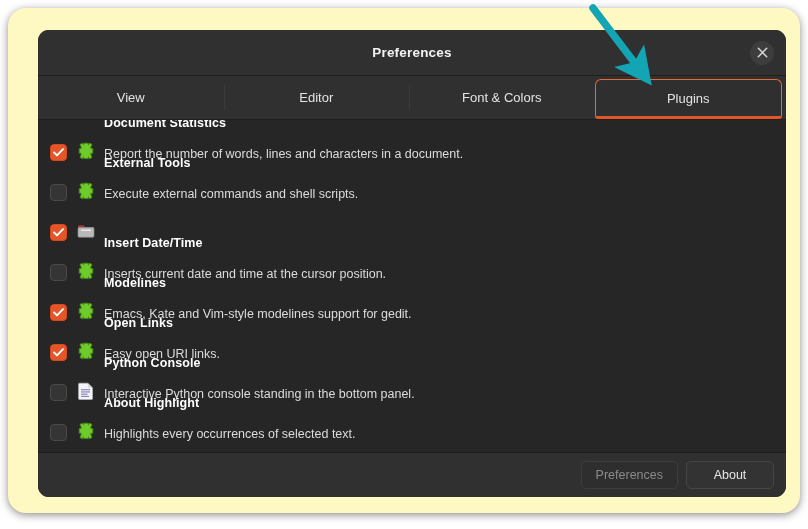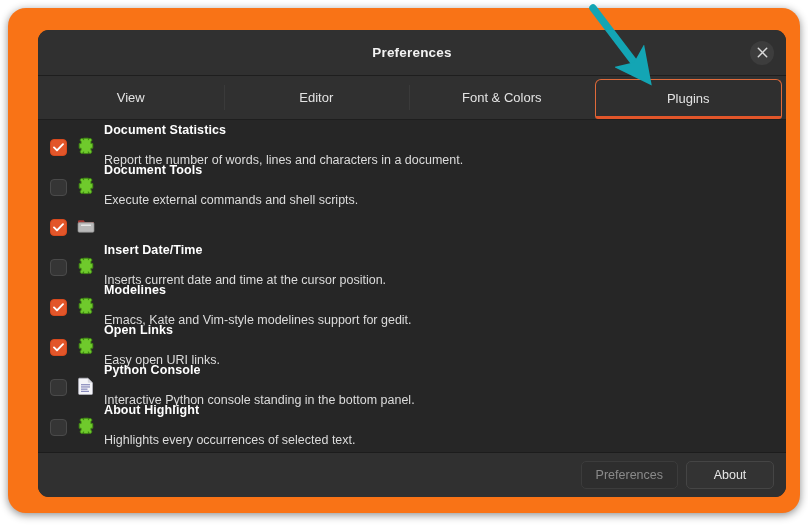--- a/index.html
+++ b/index.html
@@ -19,21 +19,21 @@
     background: #ffffff;
   }
 
   
   .window-frame {
     position: absolute;
     left: 8px;
     top: 8px;
     width: 792px;
     height: 505px;
-    background: #f97316;
+    background: #fef9c3;
     border-radius: 18px;
     box-shadow: 0 2px 9px rgba(0,0,0,0.45);
   }
 
   
   .dialog {
     position: absolute;
     left: 30px;
     top: 22px;
     width: 748px;
@@ -122,21 +122,21 @@
     background: #262626;
     overflow: hidden;
     position: relative;
     border-bottom: 1px solid #1c1c1c;
   }
   .plugin-list {
     padding: 5px 0 0 0;
   }
   .plugin-row {
     display: flex;
-    align-items: center;
+    align-items: flex-end;
     padding: 4px 4px 4px 12px;
     height: 40px;
     box-sizing: border-box;
     cursor: pointer;
   }
 
   
   .cb {
     width: 17px;
     height: 17px;
@@ -287,21 +287,21 @@
               </div>
             </div>
             <div class="plugin-row">
               <div class="cb off"></div>
               <div class="pico">
                 <svg width="18" height="18" viewBox="0 0 18 18">
                   <path d="M6.6 1.2h4.8v1.9a1.7 1.7 0 1 1 2.5 1.5v2.0h1.9v4.6h-1.9v2.0a1.7 1.7 0 1 1-2.5 1.5v1.9H6.6v-1.9a1.7 1.7 0 1 1-2.5-1.5v-2.0H2.2V6.6h1.9V4.6A1.7 1.7 0 1 1 6.6 3.1z" fill="#6fca2c" stroke="#3f8a12" stroke-width="0.9" stroke-linejoin="round"></path>
                 </svg>
               </div>
               <div class="ptext">
-                <div class="pname">Document Tools</div>
+                <div class="pname">External Tools</div>
                 <div class="pdesc">Execute external commands and shell scripts.</div>
               </div>
             </div>
             <div class="plugin-row">
               <div class="cb on">
                 <svg width="11" height="9" viewBox="0 0 11 9">
                   <path d="M1 4.4 L4 7.4 L10 1.2" stroke="#ffffff" stroke-width="1.9" fill="none" stroke-linecap="round" stroke-linejoin="round"></path>
                 </svg>
               </div>
               <div class="pico">

